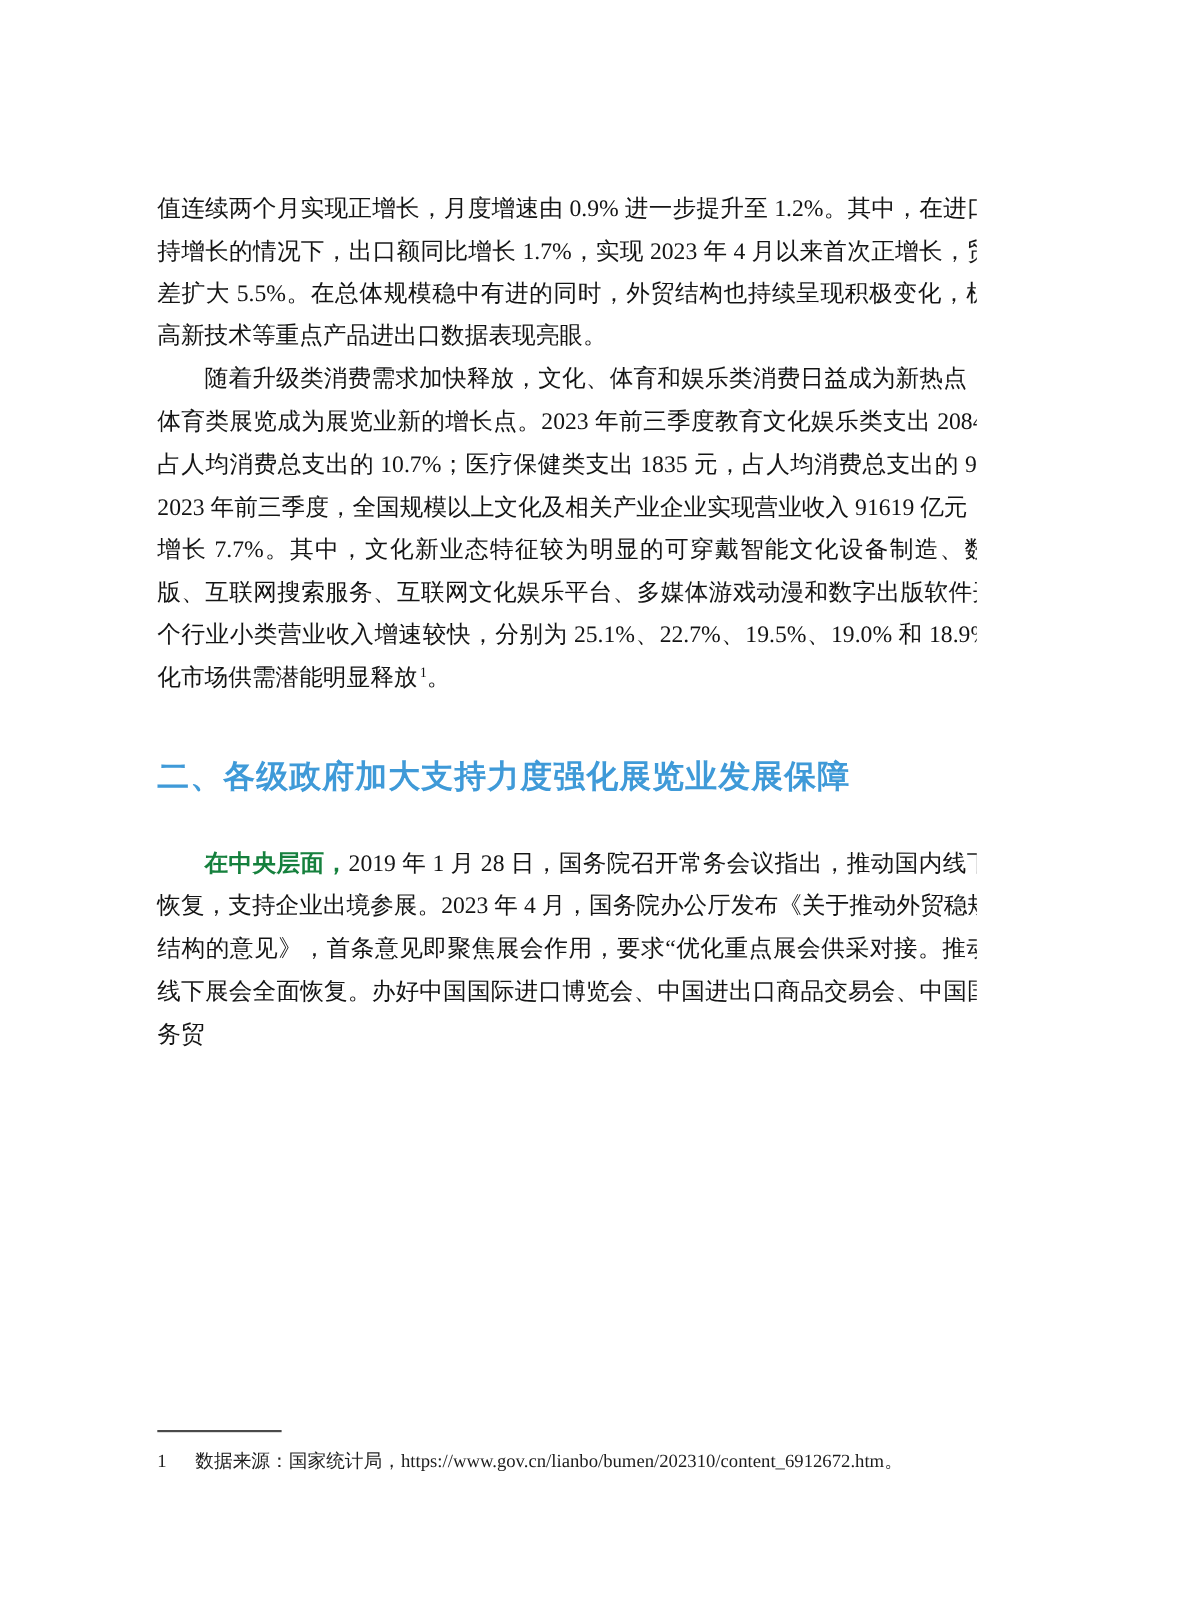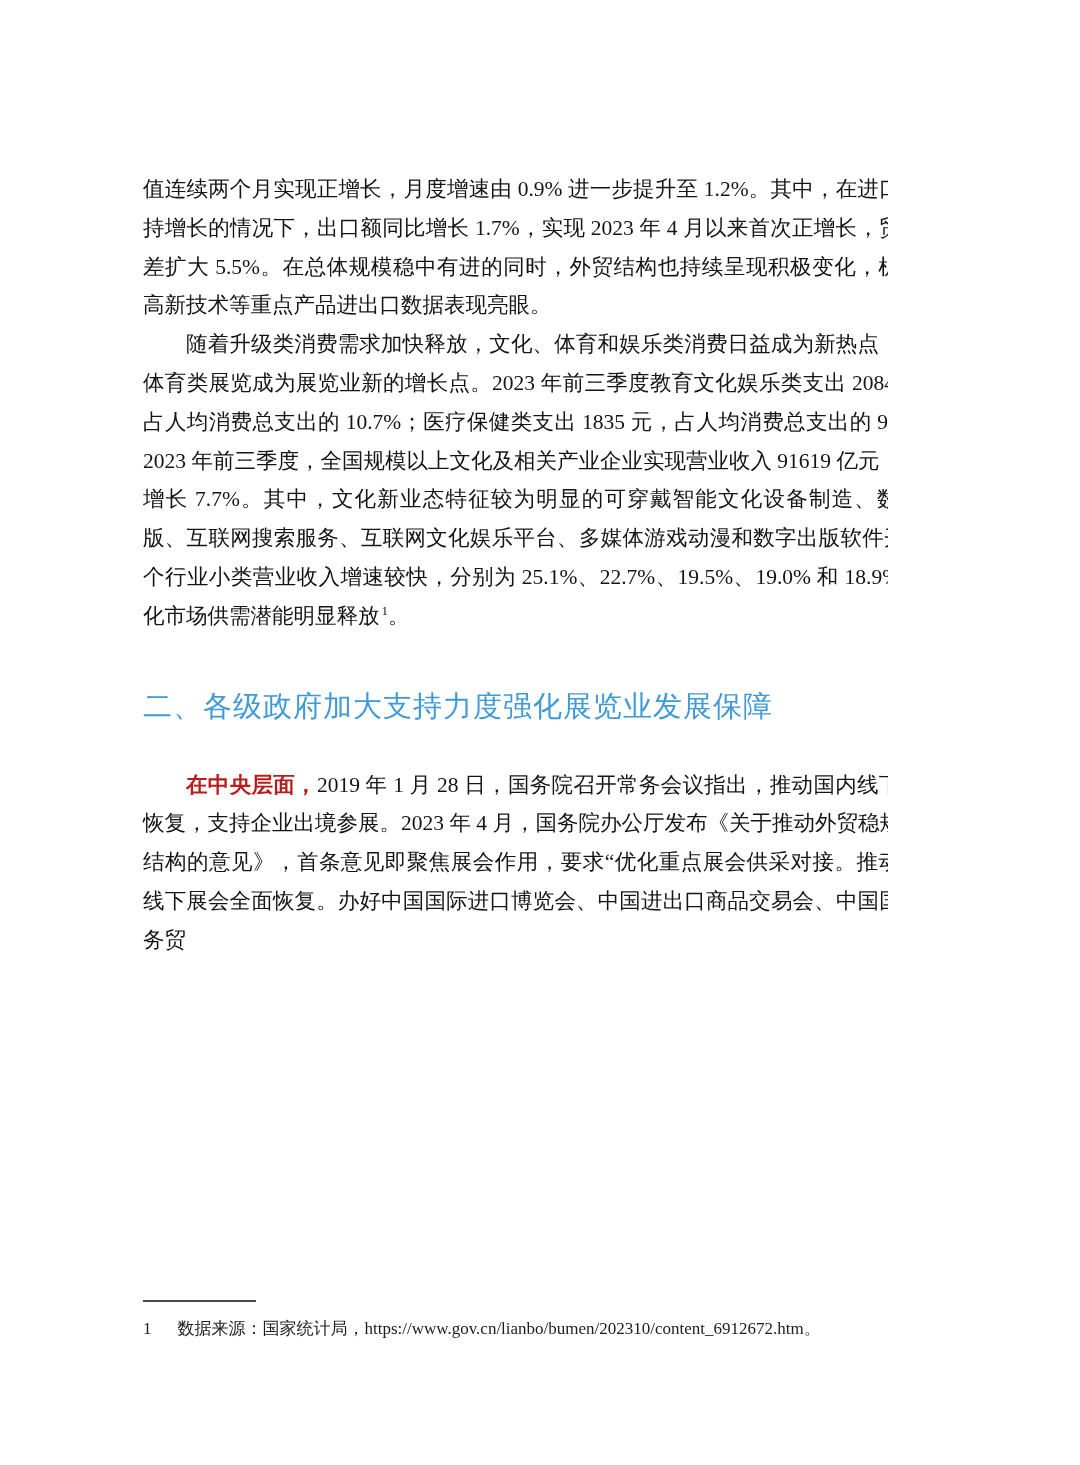--- a/index.html
+++ b/index.html
@@ -64,32 +64,32 @@
     line-height: 38.8px;
     color: #141414;
     text-align: justify;
   }
   .content p { margin: 0; text-indent: 43px; }
   .content p.no-indent { text-indent: 0; }
 
   .section-heading {
     margin: 50px 0 40px 0;
     font-family: "Liberation Sans", "DejaVu Sans", sans-serif;
-    font-weight: normal;
+    font-weight: bold;
     font-size: 29px;
     line-height: 40px;
     letter-spacing: 1px;
     color: #3f9ad8;
     text-indent: 0;
   }
 
   .lead-blue {
     font-family: "Liberation Sans", "DejaVu Sans", sans-serif;
     font-weight: bold;
-    color: #b91c1c;
+    color: #15803d;
   }
 
   sup.fn-ref {
     font-size: 13px;
     line-height: 0;
     vertical-align: super;
     padding-left: 2px;
   }
 
   

